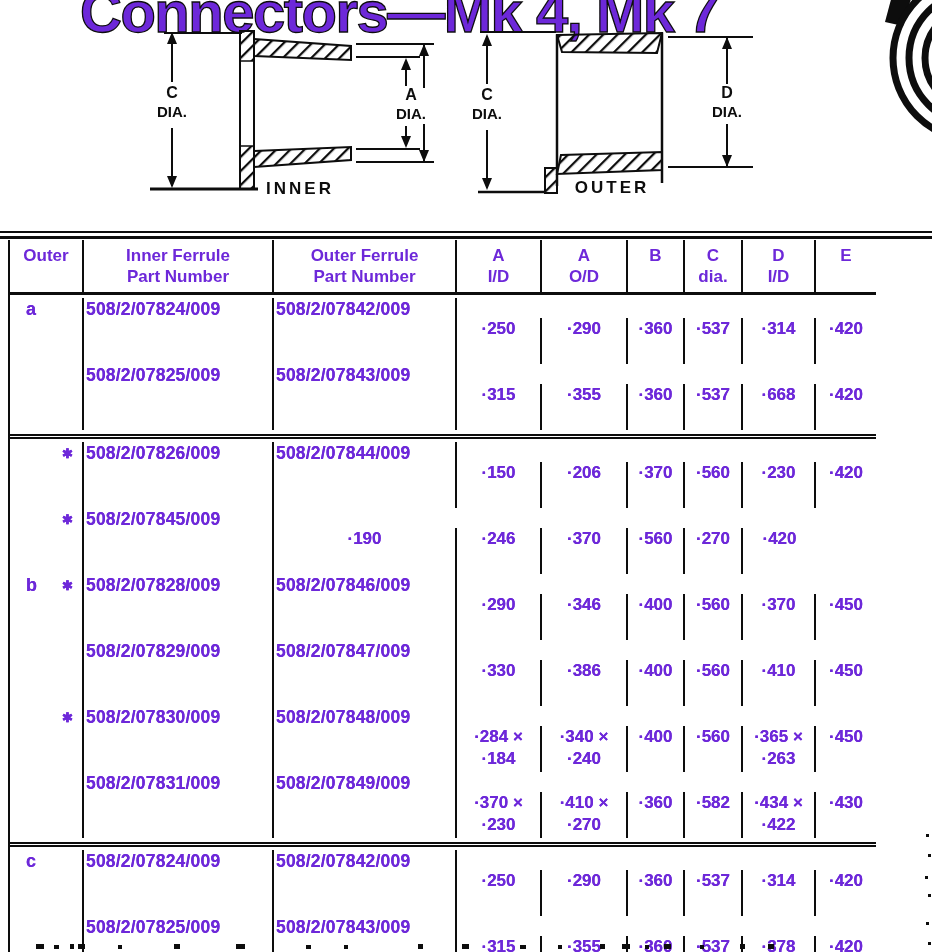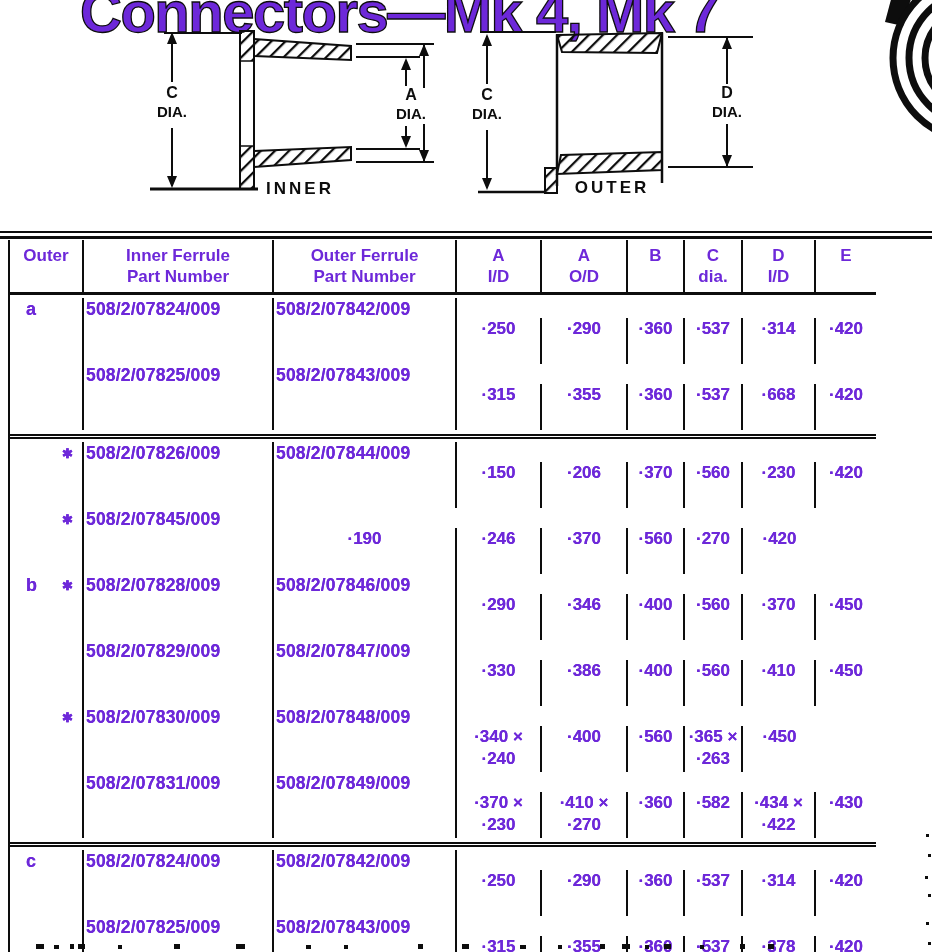--- a/index.html
+++ b/index.html
@@ -248,20 +248,22 @@
       <div class="cell num">·410</div>
       <div class="cell num">·450</div>
     </div>
           <div class="trow">
       <div class="cell code-cell">
         <span class="code-letter"></span>
         <span class="star">✱</span>
       </div>
       <div class="cell pn">508/2/07830/009</div>
       <div class="cell pn">508/2/07848/009</div>
+      <div class="cell num">·284 ×
+·184</div>
       <div class="cell num">·340 ×
 ·240</div>
       <div class="cell num">·400</div>
       <div class="cell num">·560</div>
       <div class="cell num">·365 ×
 ·263</div>
       <div class="cell num">·450</div>
     </div>
           <div class="trow">
       <div class="cell code-cell">

